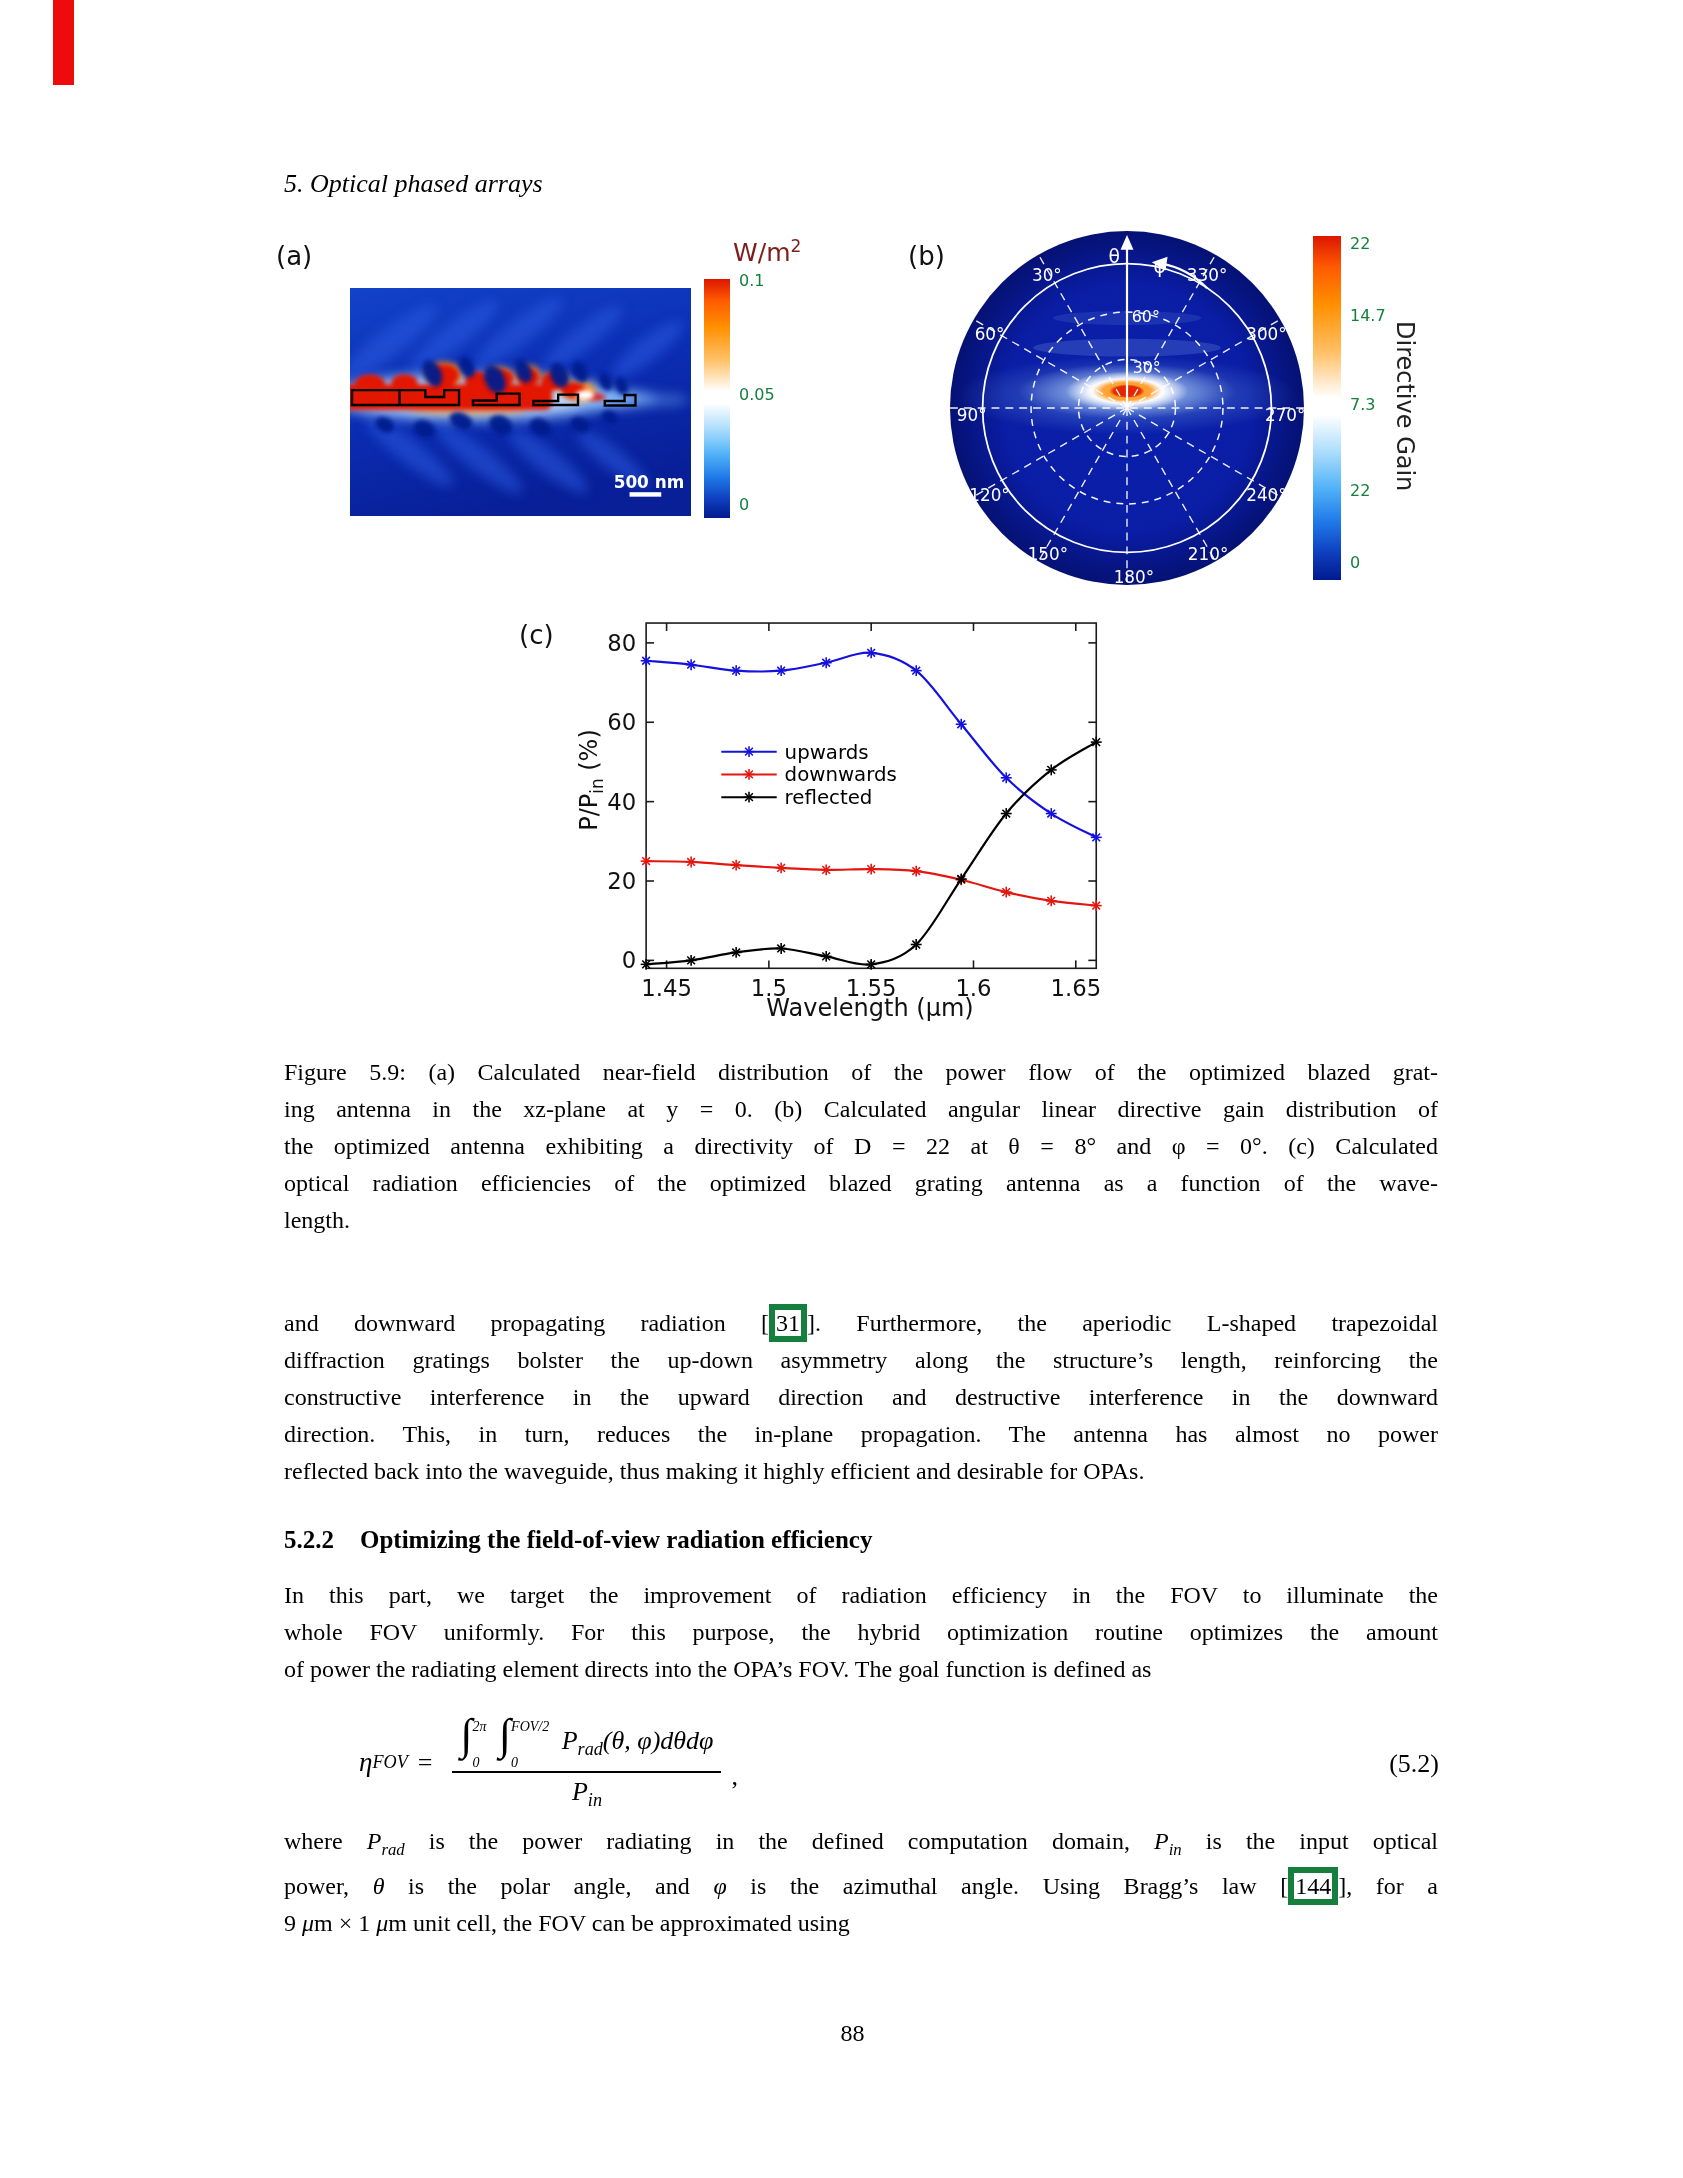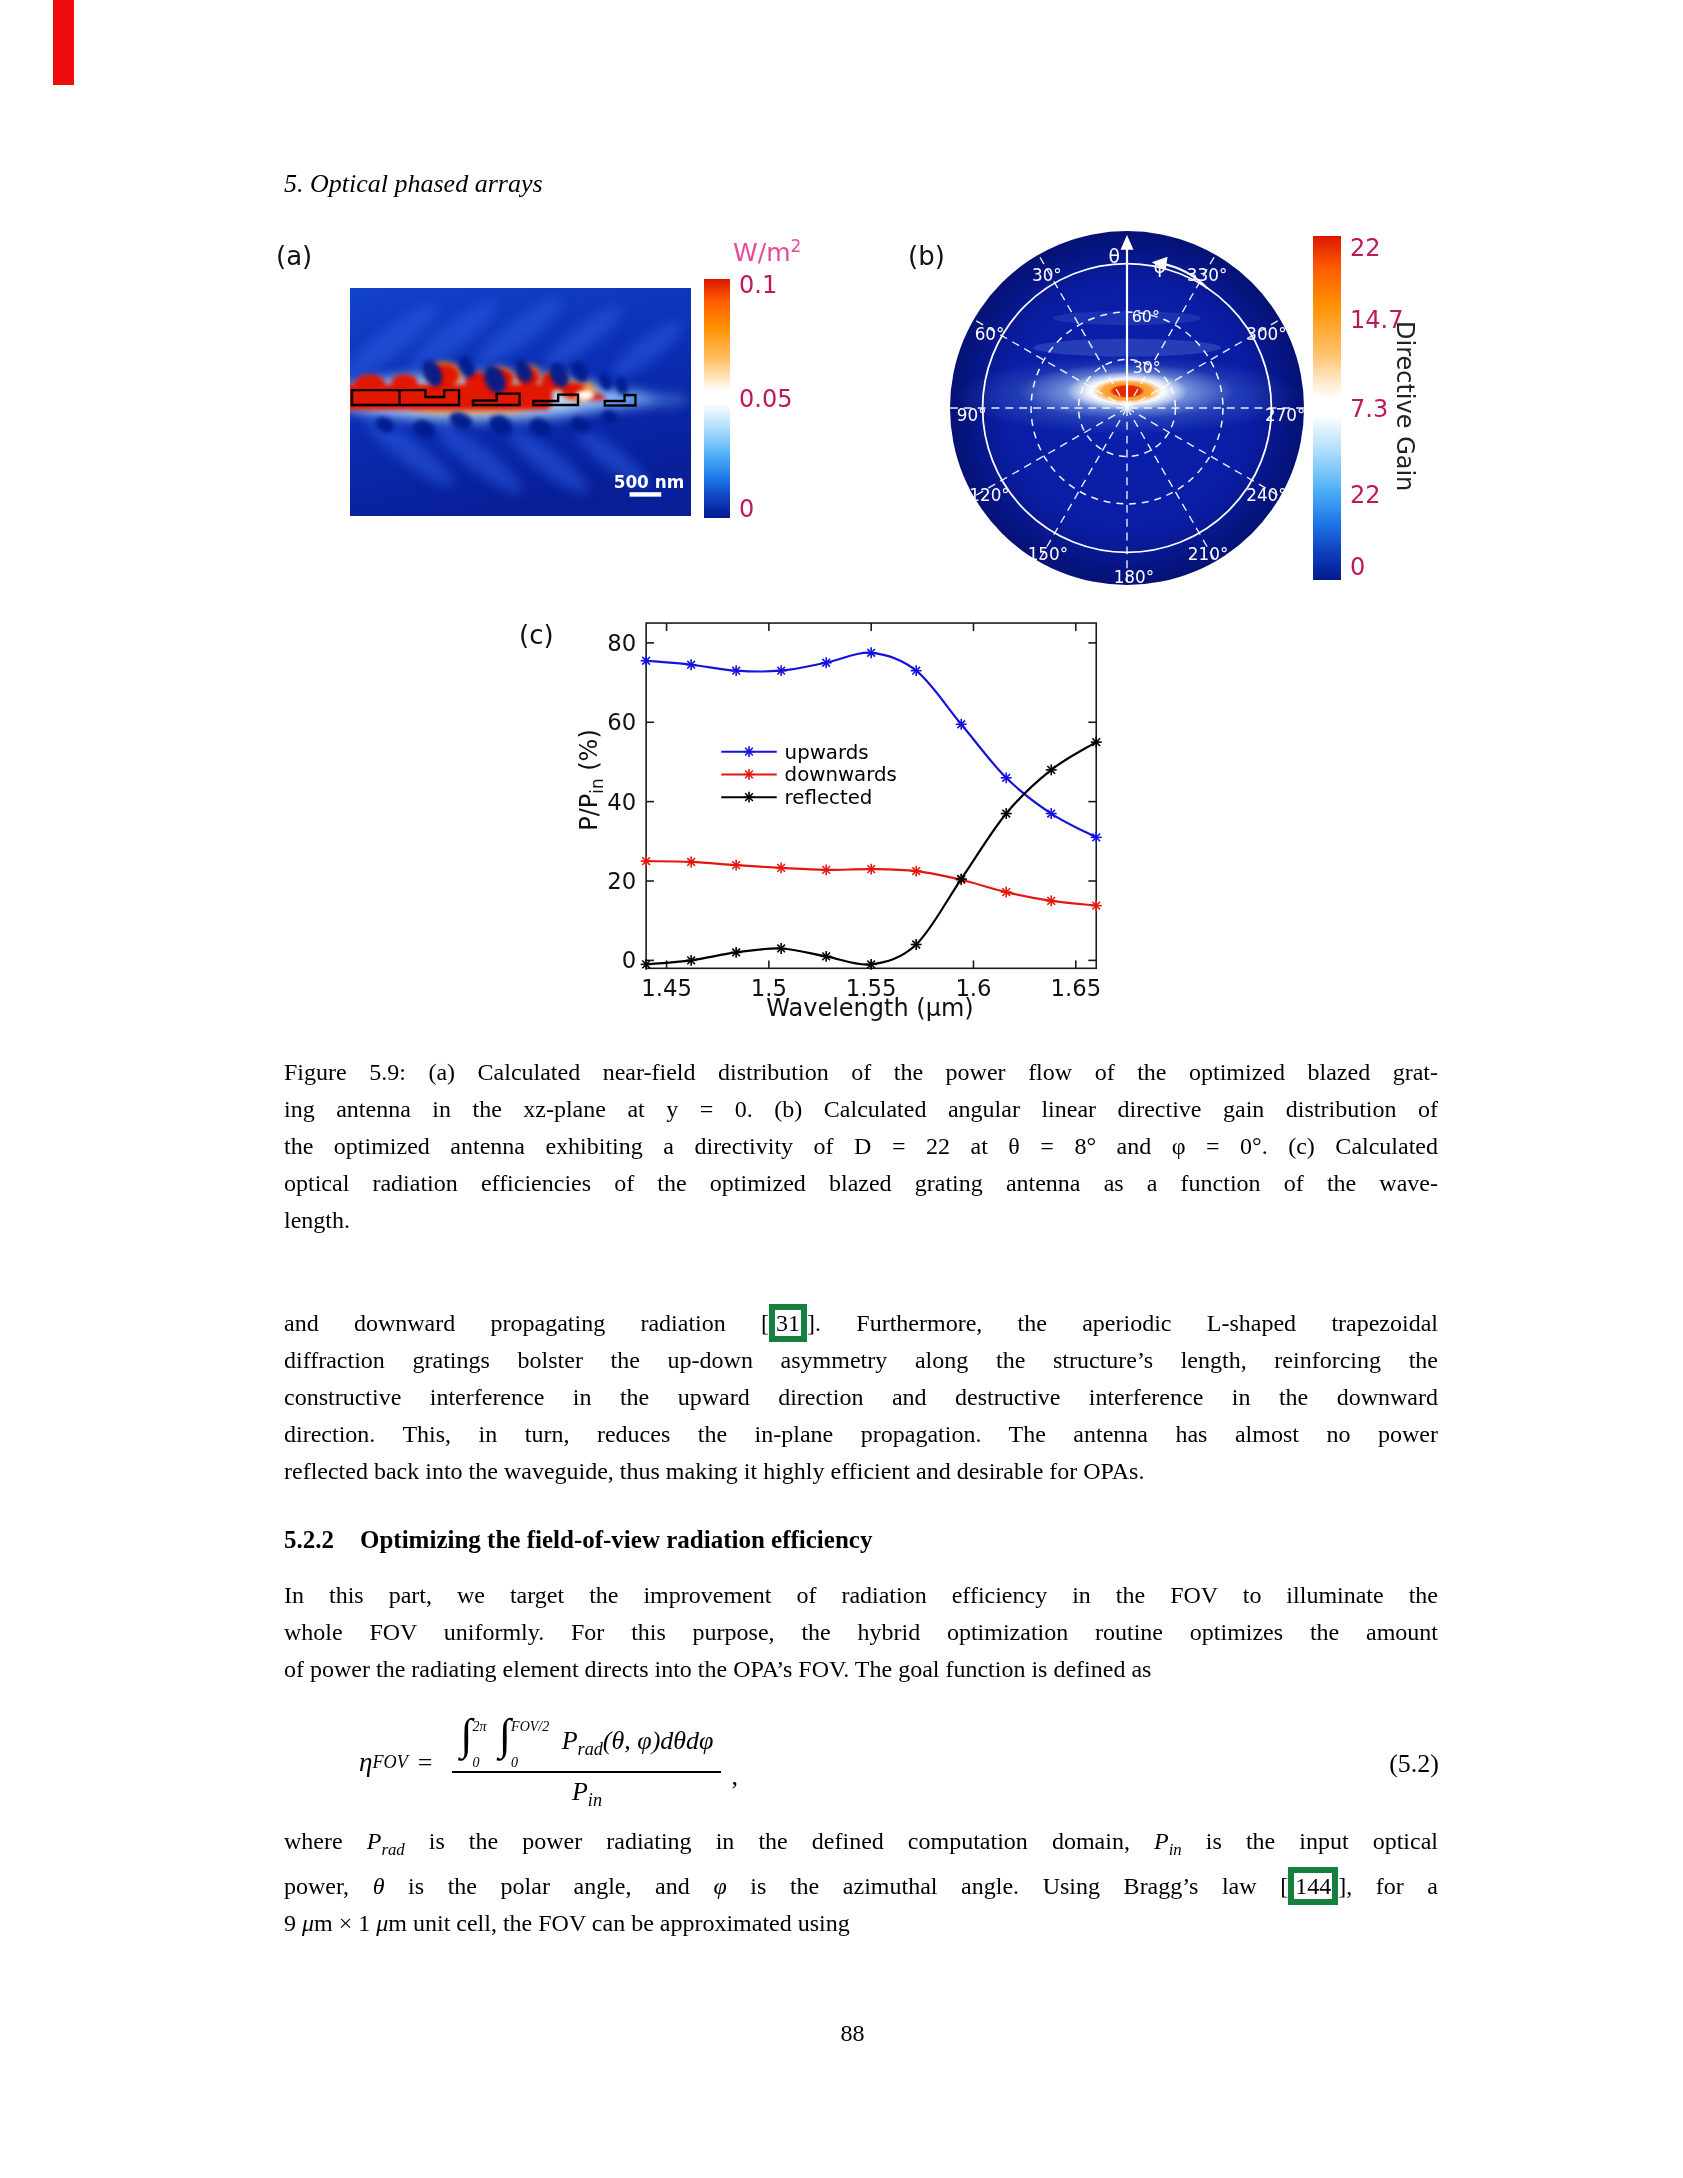--- a/index.html
+++ b/index.html
@@ -13,22 +13,22 @@
   
   .runhead{position:absolute;left:273px;top:169px;font-style:italic;font-size:26px;}
 
   
   .plabel{position:absolute;font-family:"DejaVu Sans",sans-serif;font-size:26px;color:#111;}
 
   
   .cbar{position:absolute;background:linear-gradient(to bottom,
         #dd1600 0%, #ff5a00 9%, #ff9000 20%, #ffc168 34%, #ffffff 47%, #ffffff 52%,
         #aadcfc 63%, #54b4f8 73%, #1f7ae8 83%, #0f3fc0 92%, #001a8e 100%);}
-  .cbar-tick{position:absolute;font-family:"DejaVu Sans",sans-serif;font-size:24px;color:#be185d;white-space:nowrap;}
-  .cbar-title{position:absolute;font-family:"DejaVu Sans",sans-serif;font-size:25px;color:#ec4899;}
+  .cbar-tick{position:absolute;font-family:"DejaVu Sans",sans-serif;font-size:16px;color:#15803d;white-space:nowrap;}
+  .cbar-title{position:absolute;font-family:"DejaVu Sans",sans-serif;font-size:25px;color:#7f1d1d;}
   .cbar-title sup{font-size:17px;}
   .cbar-vlabel{position:absolute;font-family:"DejaVu Sans",sans-serif;font-size:24px;color:#222;
                writing-mode:vertical-rl;}
 
   
   .textcol{position:absolute;left:273px;width:1154px;font-size:24px;line-height:37px;}
   .tline{text-align:justify;text-align-last:justify;}
   .tline.last{text-align-last:left;}
   .cite{border:6px solid #15803d;padding:0 1px;}
   .it{font-style:italic;}

